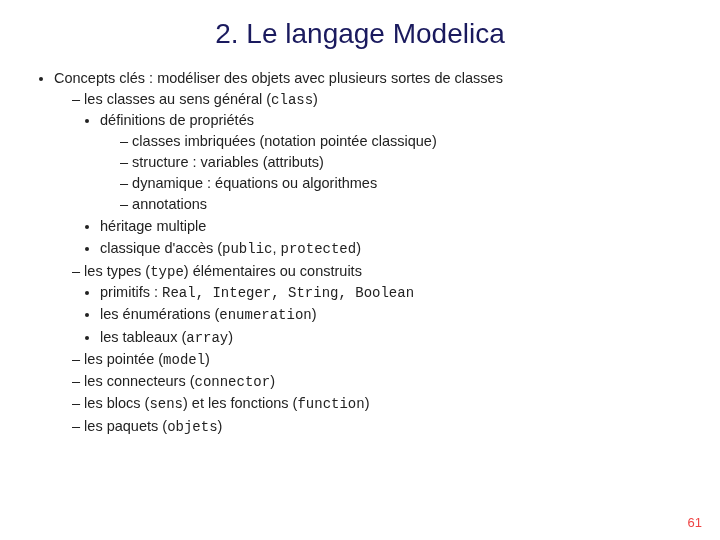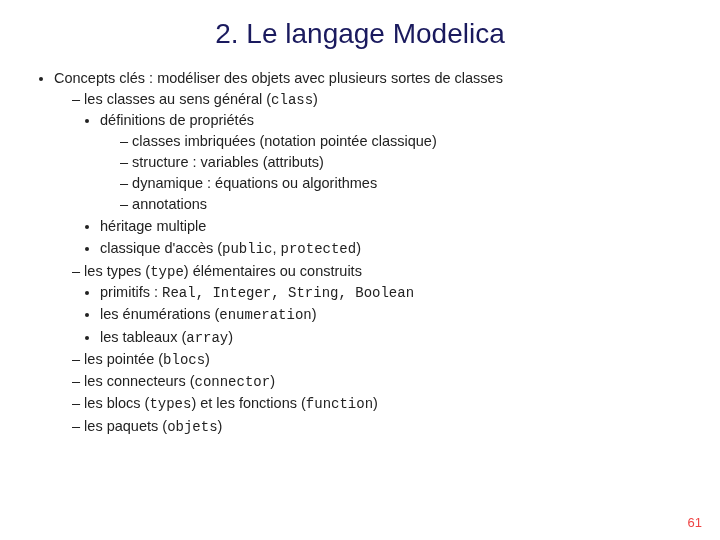--- a/index.html
+++ b/index.html
@@ -118,29 +118,29 @@
               <li>
                 <span>les énumérations (</span><span class="mono">enumeration</span><span>)</span>
               </li>
               <li>
                 <span>les tableaux (</span><span class="mono">array</span><span>)</span>
               </li>
             </ul>
           </li>
 
           <li>
-            <span>les pointée (</span><span class="mono">blocs</span><span>)</span>
+            <span>les pointée (</span><span class="mono">model</span><span>)</span>
           </li>
 
           <li>
             <span>les connecteurs (</span><span class="mono">connector</span><span>)</span>
           </li>
 
           <li>
-            <span>les blocs (</span><span class="mono">types</span><span>) et les fonctions (</span><span class="mono">function</span><span>)</span>
+            <span>les blocs (</span><span class="mono">sens</span><span>) et les fonctions (</span><span class="mono">function</span><span>)</span>
           </li>
 
           <li>
             <span>les paquets (</span><span class="mono">objets</span><span>)</span>
           </li>
 
         </ul>
       </li>
     </ul>
   </div>

